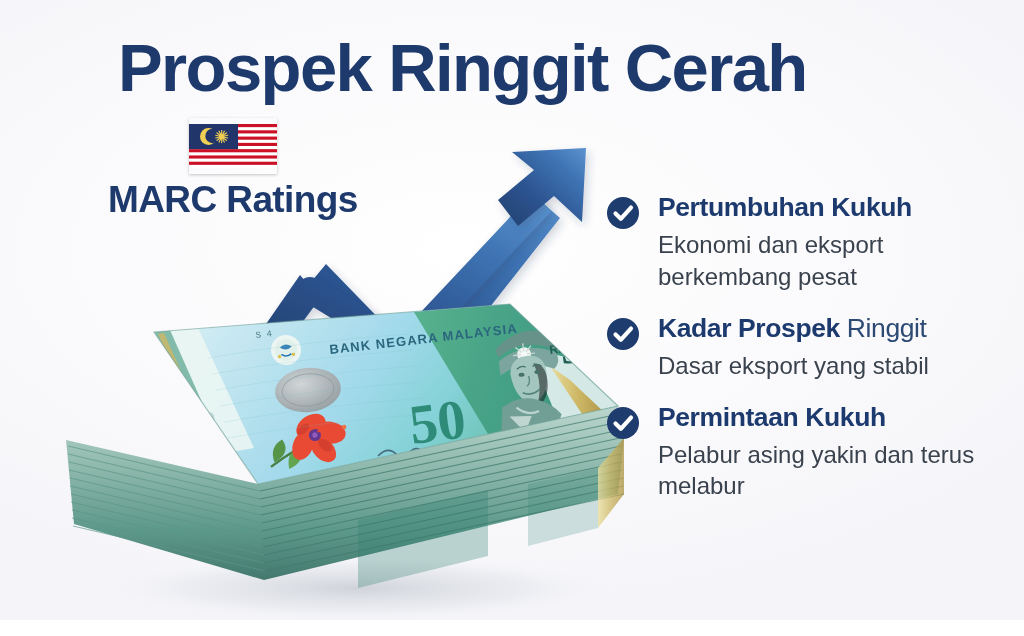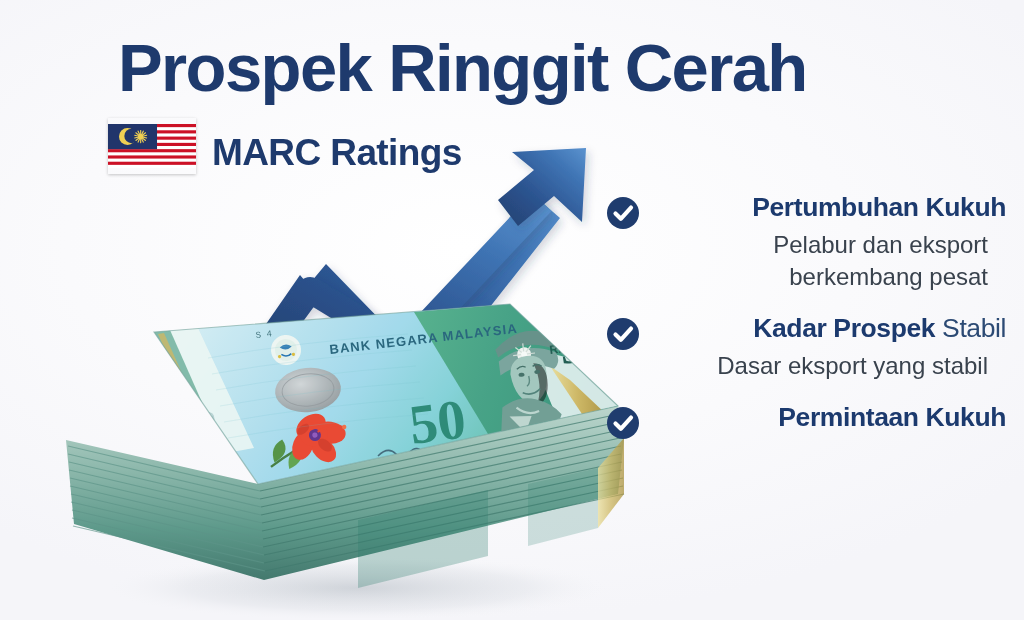--- a/index.html
+++ b/index.html
@@ -36,22 +36,23 @@
     font-weight: 700;
     letter-spacing: -1.6px;
     color: #1e3a6d;
     white-space: nowrap;
   }
   .subtitle-row {
     position: absolute;
     left: 108px;
     top: 118px;
     display: flex;
-    align-items: flex-end;
-    gap: 16px;
+    align-items: center;
+    gap: 5px;
+    flex-direction: column;
   }
   .flag {
     width: 88px;
     height: 56px;
     box-shadow: 0 1px 3px rgba(0,0,0,.22);
     display: block;
   }
   .subtitle-text {
     font-size: 37px;
     font-weight: 700;
@@ -77,21 +78,20 @@
     width: 580px;
     height: 330px;
   }
 
   
   .bullets {
     position: absolute;
     left: 606px;
     top: 192px;
     width: 400px;
-    text-align: right;
   }
   .bullet {
     position: relative;
     margin-bottom: 20px;
     padding-left: 52px;
   }
   .bullet:last-child { margin-bottom: 10px; }
   .check {
     position: absolute;
     left: 0;
@@ -403,38 +403,39 @@
   <div class="bullets">
 
     <div class="bullet">
       <svg class="check" viewBox="0 0 34 34">
         <circle cx="17" cy="17" r="16" fill="#1f3c6e"></circle>
         <path d="M 9.5 17.5 L 14.8 22.8 L 25 11.6" stroke="#ffffff" stroke-width="4.2" fill="none" stroke-linecap="round" stroke-linejoin="round"></path>
       </svg>
       <p class="bullet-title">
         <span>Pertumbuhan Kukuh</span><span class="light"></span>
       </p>
-      <p class="bullet-desc">Pelabur dan eksport berkembang pesat</p>
+      <p class="bullet-desc">Ekonomi dan eksport berkembang pesat</p>
     </div>
 
     <div class="bullet">
       <svg class="check" viewBox="0 0 34 34">
         <circle cx="17" cy="17" r="16" fill="#1f3c6e"></circle>
         <path d="M 9.5 17.5 L 14.8 22.8 L 25 11.6" stroke="#ffffff" stroke-width="4.2" fill="none" stroke-linecap="round" stroke-linejoin="round"></path>
       </svg>
       <p class="bullet-title">
-        <span>Kadar Prospek</span><span class="light"> Stabil</span>
+        <span>Kadar Prospek</span><span class="light"> Ringgit</span>
       </p>
       <p class="bullet-desc">Dasar eksport yang stabil</p>
     </div>
 
     <div class="bullet">
       <svg class="check" viewBox="0 0 34 34">
         <circle cx="17" cy="17" r="16" fill="#1f3c6e"></circle>
         <path d="M 9.5 17.5 L 14.8 22.8 L 25 11.6" stroke="#ffffff" stroke-width="4.2" fill="none" stroke-linecap="round" stroke-linejoin="round"></path>
       </svg>
       <p class="bullet-title">
         <span>Permintaan Kukuh</span><span class="light"></span>
       </p>
+      <p class="bullet-desc">Pelabur asing yakin dan terus melabur</p>
     </div>
 
   </div>
 </div>
 
 </body></html>

